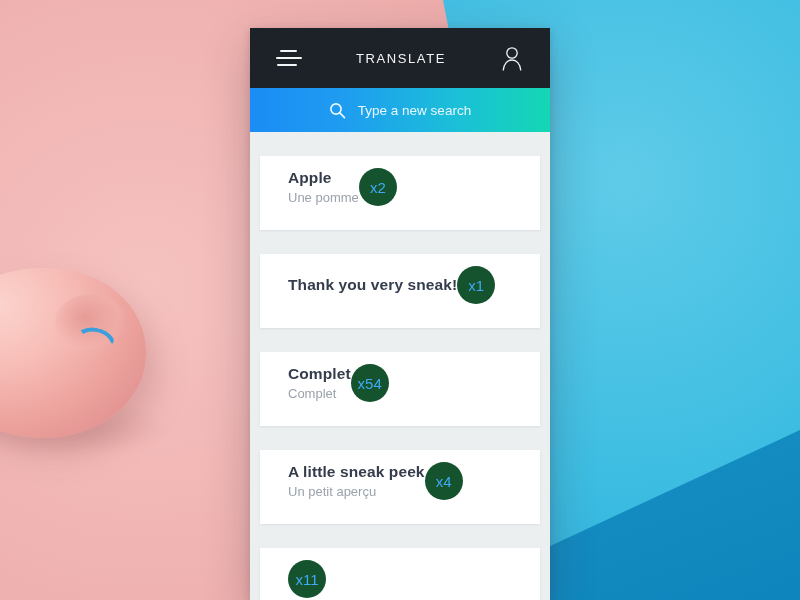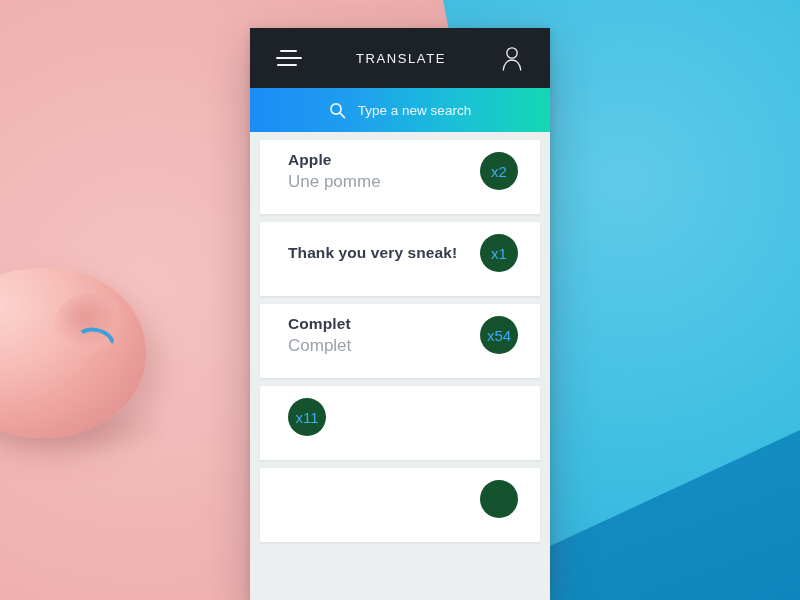--- a/index.html
+++ b/index.html
@@ -106,29 +106,29 @@
     background:linear-gradient(90deg,#1b8cf5 0%, #1e9df0 32%, #1bbfd8 68%, #14d7b4 100%);
     display:flex; align-items:center; justify-content:center; gap:12px;
     cursor:text;
   }
   .search-icon { width:17px; height:17px; flex:0 0 auto; }
   .search-placeholder { color:#eaf6ff; font-size:13.5px; }
 
   
   .list { padding:0; }
   .card {
-    background:#ffffff; margin:8px 10px;
-    height:74px; display:flex; align-items:center; justify-content:space-between;
+    background:#ffffff; margin:24px 10px;
+    height:74px; display:flex; align-items:center; 
     padding:0 22px 12px 28px;
     box-shadow:0 1px 2px rgba(80,80,95,.10);
     cursor:pointer;
   }
   .card-texts { display:flex; flex-direction:column; gap:3px; }
   .card-title { font-size:15.5px; color:#353d4d; font-weight:700; letter-spacing:.1px; }
-  .card-sub   { font-size:17px; color:#9aa2ab; }
+  .card-sub   { font-size:13px; color:#9aa2ab; }
   .badge {
     width:38px; height:38px; border-radius:50%;
     background:#14532d; color:#3fa9f5; font-size:15px;
     display:flex; align-items:center; justify-content:center;
     flex:0 0 auto;
   }
 </style>
 </head>
 <body>
 
@@ -189,20 +189,27 @@
       </div>
 
       <div class="card">
         <div class="card-texts">
           <div class="card-title">Complet</div>
           <div class="card-sub">Complet</div>
         </div>
         <div class="badge">x54</div>
       </div>
 
+      <div class="card">
+        <div class="card-texts">
+          <div class="card-title">A little sneak peek</div>
+          <div class="card-sub">Un petit aperçu</div>
+        </div>
+        <div class="badge">x4</div>
+      </div>
 
       <div class="card">
         <div class="badge">x11</div>
       </div>
 
       <div class="card">
         <div class="card-texts">
           <div class="card-title"></div>
           <div class="card-sub"></div>
         </div>

